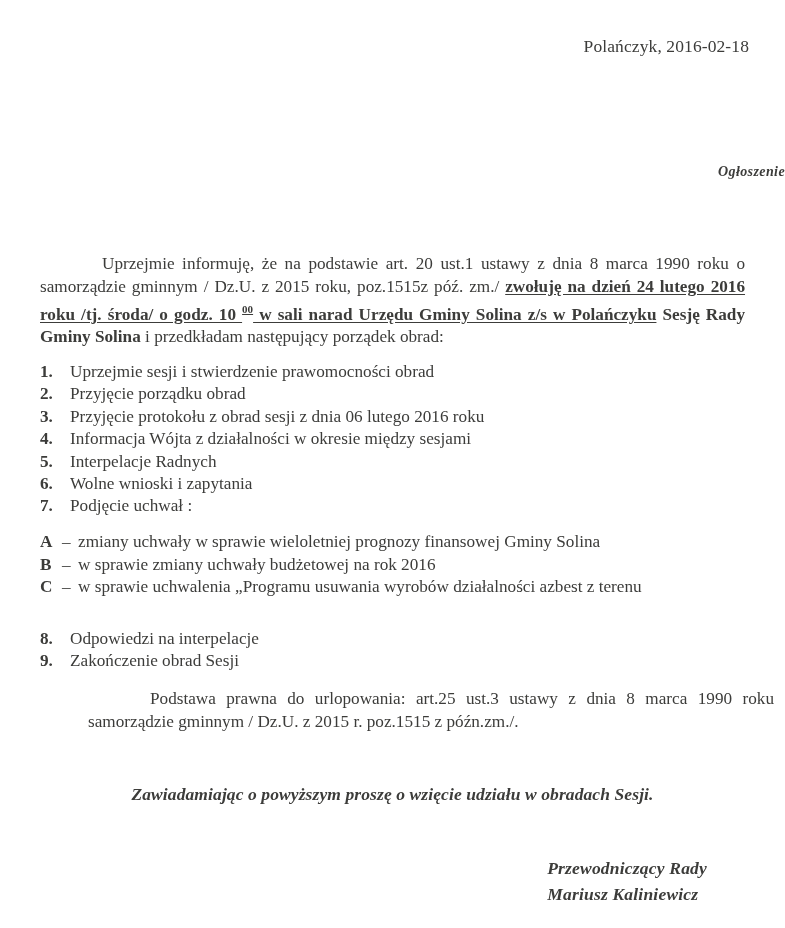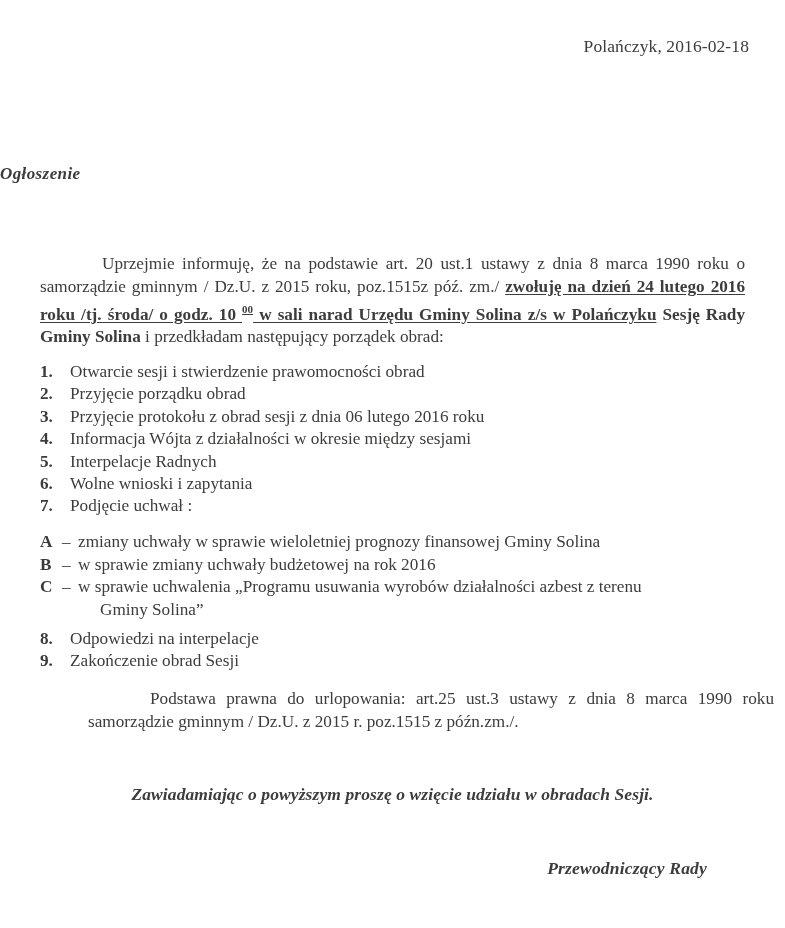--- a/index.html
+++ b/index.html
@@ -41,22 +41,22 @@
     letter-spacing: 0.3px;
     white-space: nowrap;
   }
 
   
   .doc-title {
     position: absolute;
     top: 164px;
     left: 0;
     width: 785px;
-    text-align: left;
-    font-size: 17px;
+    text-align: right;
+    font-size: 14px;
     font-weight: bold;
     font-style: italic;
     letter-spacing: 0.4px;
   }
 
   
   .intro-block {
     position: absolute;
     top: 253px;
     left: 40px;
@@ -203,21 +203,21 @@
 
   <div class="doc-title">Ogłoszenie</div>
 
   <div class="intro-block">
     <span class="indent-lead"></span><span>Uprzejmie informuję, że na podstawie art. 20 ust.1 ustawy z dnia 8 marca 1990 roku o samorządzie gminnym / Dz.U. z 2015 roku, poz.1515z póź. zm./ </span><span class="emph-ul">zwołuję na dzień 24 lutego 2016 roku  /tj. środa/ o godz. 10 </span><span class="sup-time">00</span><span class="emph-ul"> w sali narad Urzędu Gminy Solina z/s w Polańczyku</span><span class="emph-b">  Sesję Rady Gminy Solina</span><span> i przedkładam następujący porządek obrad:</span>
   </div>
 
   <div class="agenda">
     <div class="agenda-row">
       <span class="agenda-num">1.</span>
-      <span class="agenda-text">Otwarcie sesji i stwierdzenie prawomocności obrad</span>
+      <span class="agenda-text">Uprzejmie sesji i stwierdzenie prawomocności obrad</span>
     </div>
     <div class="agenda-row">
       <span class="agenda-num">2.</span>
       <span class="agenda-text">Przyjęcie porządku obrad</span>
     </div>
     <div class="agenda-row">
       <span class="agenda-num">3.</span>
       <span class="agenda-text">Przyjęcie protokołu z obrad sesji z dnia 06 lutego 2016 roku</span>
     </div>
     <div class="agenda-row">
@@ -245,21 +245,21 @@
       <span class="sub-text">zmiany uchwały w sprawie wieloletniej prognozy finansowej Gminy Solina</span>
     </div>
     <div class="sub-row">
       <span class="sub-letter">B</span>
       <span class="sub-dash">–</span>
       <span class="sub-text">w sprawie zmiany uchwały budżetowej na rok 2016</span>
     </div>
     <div class="sub-row">
       <span class="sub-letter">C</span>
       <span class="sub-dash">–</span>
-      <span class="sub-text"><span>w sprawie uchwalenia „Programu usuwania wyrobów działalności azbest z terenu</span><span class="cont-line">Gminy Solina”</span></span>
+      <span class="sub-text"><span>w sprawie uchwalenia „Programu usuwania wyrobów działalności azbest z terenu</span></span>
     </div>
   </div>
 
   <div class="agenda-tail">
     <div class="agenda-row">
       <span class="agenda-num">8.</span>
       <span class="agenda-text">Odpowiedzi na interpelacje</span>
     </div>
     <div class="agenda-row">
       <span class="agenda-num">9.</span>
@@ -268,15 +268,16 @@
   </div>
 
   <div class="legal-block">
     <span class="indent-lead"></span><span>Podstawa prawna do urlopowania: art.25 ust.3 ustawy z dnia 8 marca 1990 roku o samorządzie gminnym / Dz.U. z 2015 r.  poz.1515 z późn.zm./.</span>
   </div>
 
   <div class="closing-note">Zawiadamiając o powyższym proszę o wzięcie udziału w obradach Sesji.</div>
 
   <div class="signature">
     <div>Przewodniczący Rady</div>
+    <div>Mariusz Kaliniewicz</div>
   </div>
 
 </div>
 
 </body></html>

